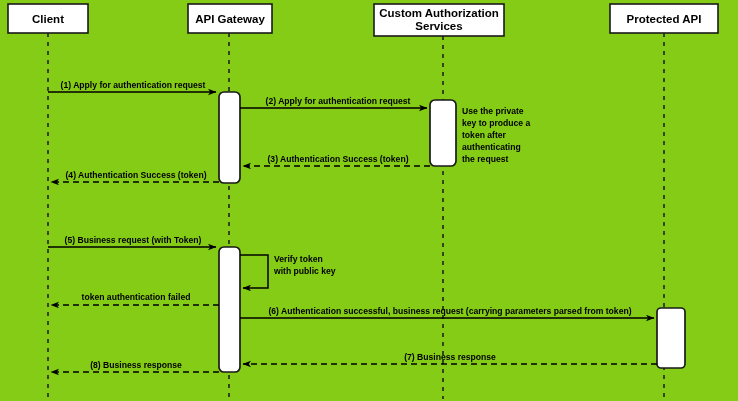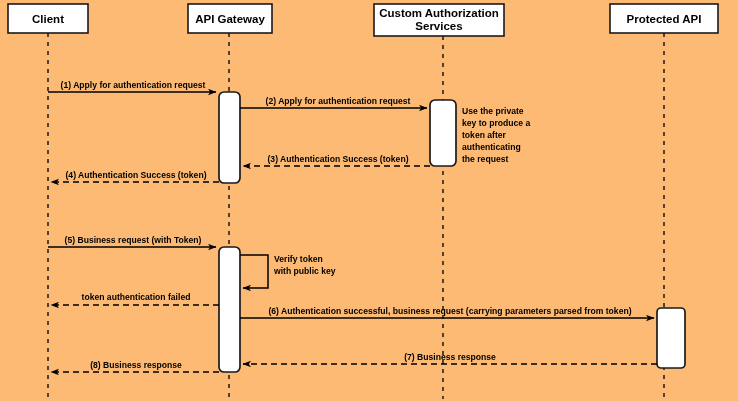--- a/index.html
+++ b/index.html
@@ -8,21 +8,21 @@
     background: #ffffff;
   }
   body {
     font-family: "Liberation Sans", sans-serif;
     color: #000000;
   }
   #diagram-root {
     position: relative;
     width: 738px;
     height: 401px;
-    background: #fdba74;
+    background: #84cc16;
     overflow: hidden;
   }
   svg#seq-svg {
     display: block;
     width: 738px;
     height: 401px;
   }
   .lifeline-box {
     fill: #ffffff;
     stroke: #1a1a1a;

